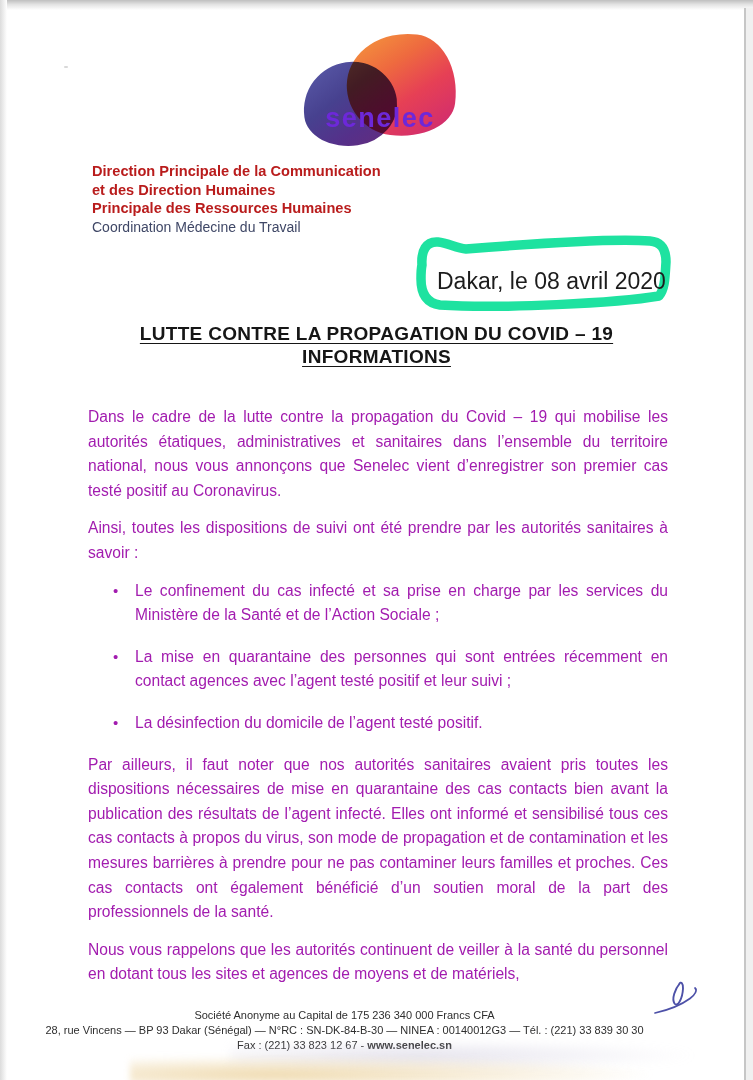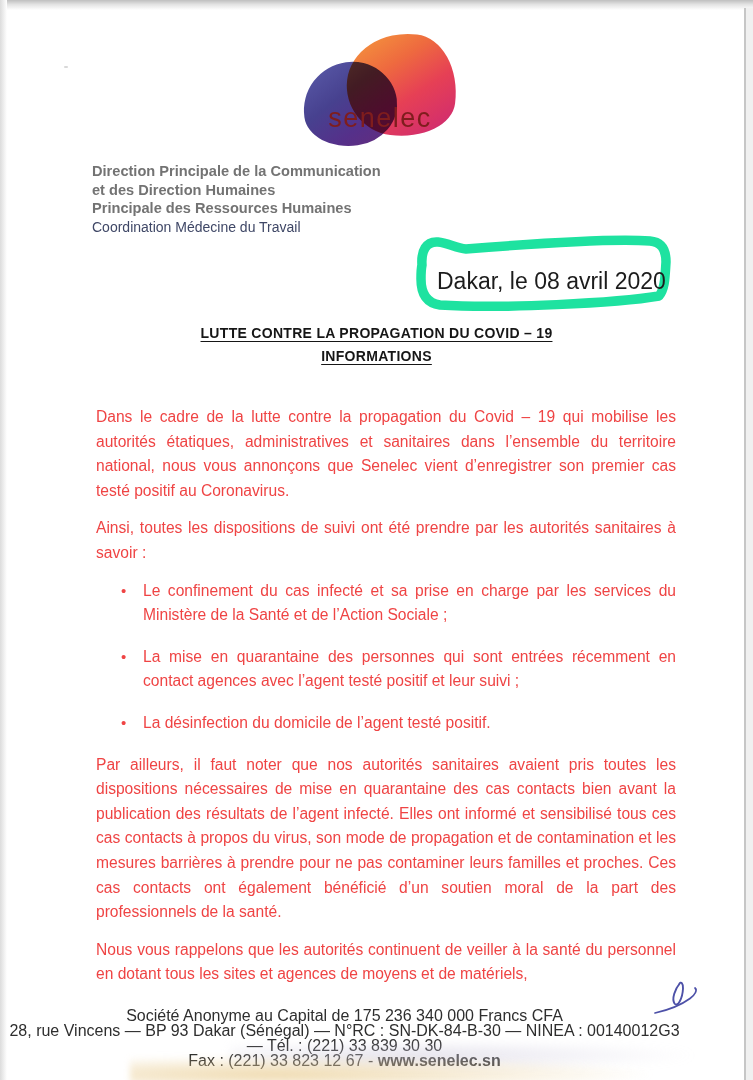--- a/index.html
+++ b/index.html
@@ -23,50 +23,50 @@
   .blob{position:absolute;mix-blend-mode:multiply;}
   .blob-right{left:44px;top:0;width:110px;height:103px;
     background:linear-gradient(140deg,#f6a03c 0%,#ee6a3f 35%,#e64055 60%,#d5306a 85%,#b92a6e 100%);
     border-radius:58% 42% 55% 45% / 52% 62% 38% 48%;
     transform:rotate(7deg);}
   .blob-left{left:0;top:29px;width:94px;height:84px;
     background:linear-gradient(150deg,#5b5caa 0%,#47418f 40%,#55308a 70%,#652c7c 100%);
     border-radius:52% 48% 48% 52% / 58% 52% 48% 42%;
     transform:rotate(-8deg);}
   .logo-text{position:absolute;left:4px;top:70px;width:146px;text-align:center;
-    color:#7f1d1d;font-weight:normal;font-size:27px;letter-spacing:1.5px;z-index:3;}
+    color:#6d28d9;font-weight:bold;font-size:27px;letter-spacing:1.5px;z-index:3;}
 
   
   .letterhead{position:absolute;left:92px;top:162px;line-height:18.5px;}
-  .lh-bold{font-weight:bold;color:#737373;font-size:14.6px;}
+  .lh-bold{font-weight:bold;color:#b91c1c;font-size:14.6px;}
   .lh-reg{color:#3f4766;font-size:14px;}
 
   
   .date-box-svg{position:absolute;left:408px;top:227px;width:270px;height:92px;z-index:1;}
   .date-text{position:absolute;left:437px;top:268px;font-size:23px;color:#1c1c1c;z-index:2;}
 
   
   .doc-title{position:absolute;left:0;top:322px;width:753px;text-align:center;
-    font-weight:bold;font-size:14px;color:#161616;letter-spacing:0.3px;line-height:23px;}
+    font-weight:bold;font-size:19px;color:#161616;letter-spacing:0.3px;line-height:23px;}
   .doc-title .u{text-decoration:underline;text-underline-offset:3px;}
 
   
-  .body-text{position:absolute;left:96px;top:405px;width:580px;
-    font-size:15.6px;line-height:24.6px;text-align:justify;color:#ef4444;}
+  .body-text{position:absolute;left:88px;top:405px;width:580px;
+    font-size:15.6px;line-height:24.6px;text-align:justify;color:#a21caf;}
   .body-text p{margin:0 0 13px 0;}
   .bullets{margin:4px 0 12px 0;padding:0;list-style:none;}
   .bullets li{position:relative;padding-left:47px;margin-bottom:17px;text-align:justify;}
   .bullets li .dot{position:absolute;left:25px;top:0;font-size:15px;}
 
   
   .paraph{position:absolute;left:652px;top:978px;width:52px;height:46px;z-index:4;}
 
   
   .footer{position:absolute;left:0;top:1008px;width:689px;text-align:center;
-    font-size:16px;line-height:15px;color:#2e2e2e;}
+    font-size:11px;line-height:15px;color:#2e2e2e;}
   .footer .bold{font-weight:bold;}
 
   
   .blur-gray{position:absolute;left:230px;top:1040px;width:470px;height:28px;
     background:radial-gradient(ellipse at 40% 55%,rgba(203,199,219,0.5),rgba(203,199,219,0) 70%);
     filter:blur(4px);}
   .blur-tan{position:absolute;left:130px;top:1056px;width:520px;height:28px;
     background:radial-gradient(ellipse at 28% 65%,rgba(233,204,144,0.7),rgba(233,204,144,0) 72%);
     filter:blur(3px);}
 </style>

